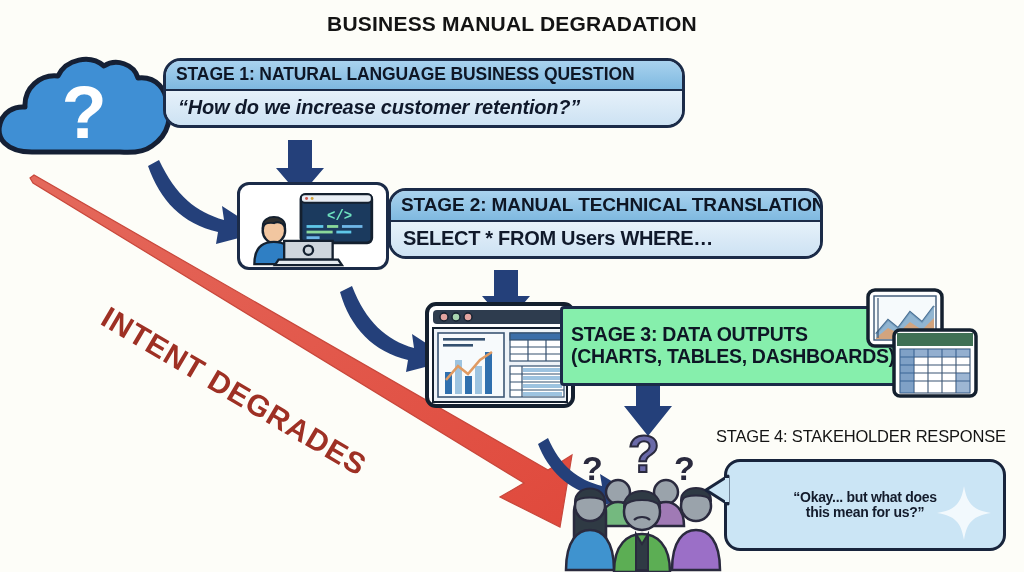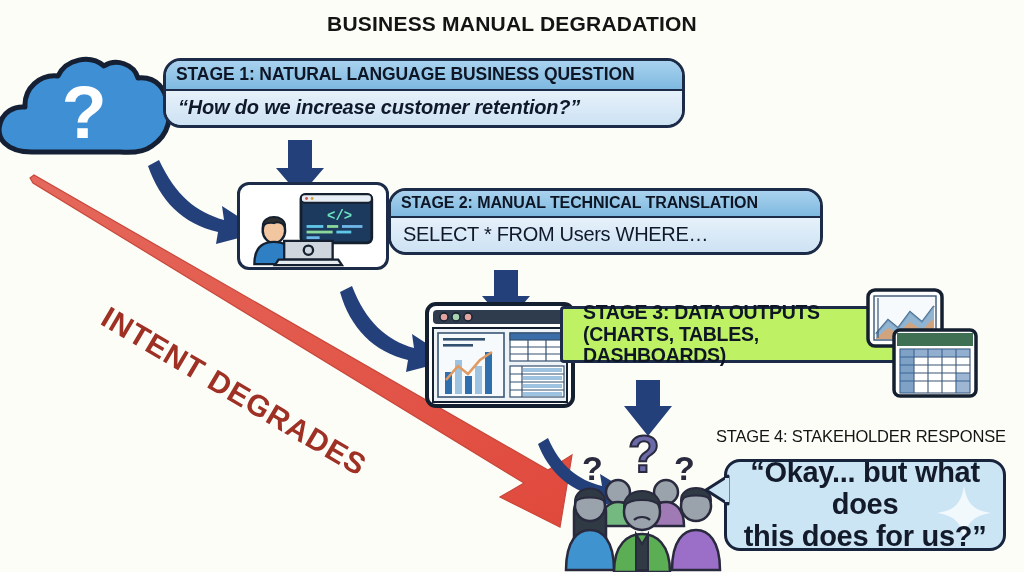--- a/index.html
+++ b/index.html
@@ -36,50 +36,50 @@
     border-radius: 18px;
     background: #dbeaf7;
     box-sizing: border-box;
     overflow: hidden;
   }
   .stage-head {
     background: linear-gradient(180deg, #a9d2ee 0%, #7fb9e0 100%);
     border-bottom: 2px solid #1b2b48;
     color: #0e1625;
     font-weight: bold;
-    font-size: 16px;
+    font-size: 19px;
     padding: 3px 10px 4px 10px;
     letter-spacing: -0.1px;
     white-space: nowrap;
   }
   .stage-body {
     background: linear-gradient(180deg, #e6f1fa 0%, #cde2f3 100%);
     color: #10192b;
     font-size: 20px;
     padding: 5px 20px 6px 12px;
     white-space: nowrap;
   }
   .stage-body.italic { font-style: italic; font-weight: bold; letter-spacing: -0.2px;}
-  .stage-body.mono-ish { font-weight: normal; letter-spacing: -0.3px; }
+  .stage-body.mono-ish { font-weight: bold; letter-spacing: -0.3px; }
 
   
   #stage1 { left: 163px; top: 58px; width: 522px; }
   #stage1 .stage-head { font-size: 17.5px; }
   
   #stage2 { left: 388px; top: 188px; width: 435px; }
   
   #stage3 {
     position: absolute;
-    left: 560px; top: 306px; width: 342px; height: 57px;
-    background: #bef264;
+    left: 560px; top: 306px; width: 342px; height: 80px;
+    background: #86efac;
     border: 3px solid #1b2b48;
     border-radius: 4px;
     box-sizing: border-box;
     display: flex; align-items: center;
-    padding-left: 20px;
+    padding-left: 8px;
   }
   #stage3 .s3text {
     font-size: 19.5px; font-weight: bold; color: #0e1625;
     line-height: 1.12; letter-spacing: -0.3px;
   }
   
   #stage4label {
     position: absolute;
     left: 716px; top: 427px;
     font-size: 16.5px; font-weight: normal; color: #141414;
@@ -90,21 +90,21 @@
     position: absolute;
     left: 724px; top: 459px; width: 282px; height: 92px;
     background: #cbe5f5;
     border: 3px solid #18243c;
     border-radius: 16px;
     box-sizing: border-box;
     display: flex; align-items: center; justify-content: center;
     overflow: hidden;
   }
   #bubble .btext {
-    font-size: 29px; font-weight: bold; color: #131b2b;
+    font-size: 14px; font-weight: bold; color: #131b2b;
     text-align: center; line-height: 1.1; letter-spacing: -0.3px;
     position: relative; z-index: 2;
   }
   
   #degrade-label {
     position: absolute;
     left: 104px; top: 298px;
     transform-origin: left center;
     transform: rotate(30.5deg);
     font-size: 30px; font-weight: bold;
@@ -326,21 +326,21 @@
   </div>
 
   <div id="stage4label">STAGE 4: STAKEHOLDER RESPONSE</div>
 
   <div id="bubble">
     <svg style="position:absolute;right:4px;bottom:0px;z-index:1;" width="70" height="70" viewBox="0 0 70 70">
       <path d="M 35,8 C 38,26 44,32 62,35 C 44,38 38,44 35,62 C 32,44 26,38 8,35 C 26,32 32,26 35,8 Z" fill="#ffffff" opacity="0.75"></path>
     </svg>
     <div class="btext">
       <div>“Okay... but what does</div>
-      <div>this does for us?”</div>
+      <div>this mean for us?”</div>
     </div>
   </div>
 
   <svg class="svg-layer" style="z-index:5;" viewBox="0 0 1024 572">
     <path d="M 728,476 L 706,490 L 728,504 Z" fill="#cbe5f5" stroke="#18243c" stroke-width="3" stroke-linejoin="round"></path>
     <line x1="727" y1="478" x2="727" y2="502" stroke="#cbe5f5" stroke-width="4"></line>
   </svg>
 
   <div id="degrade-label">INTENT DEGRADES</div>
 

